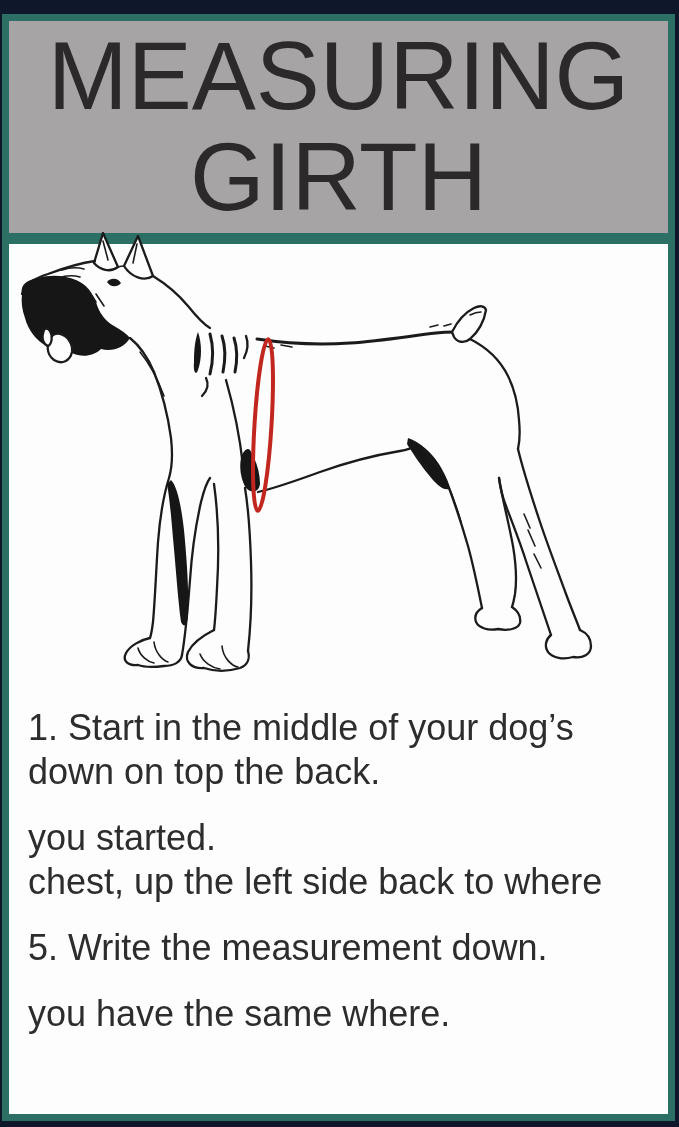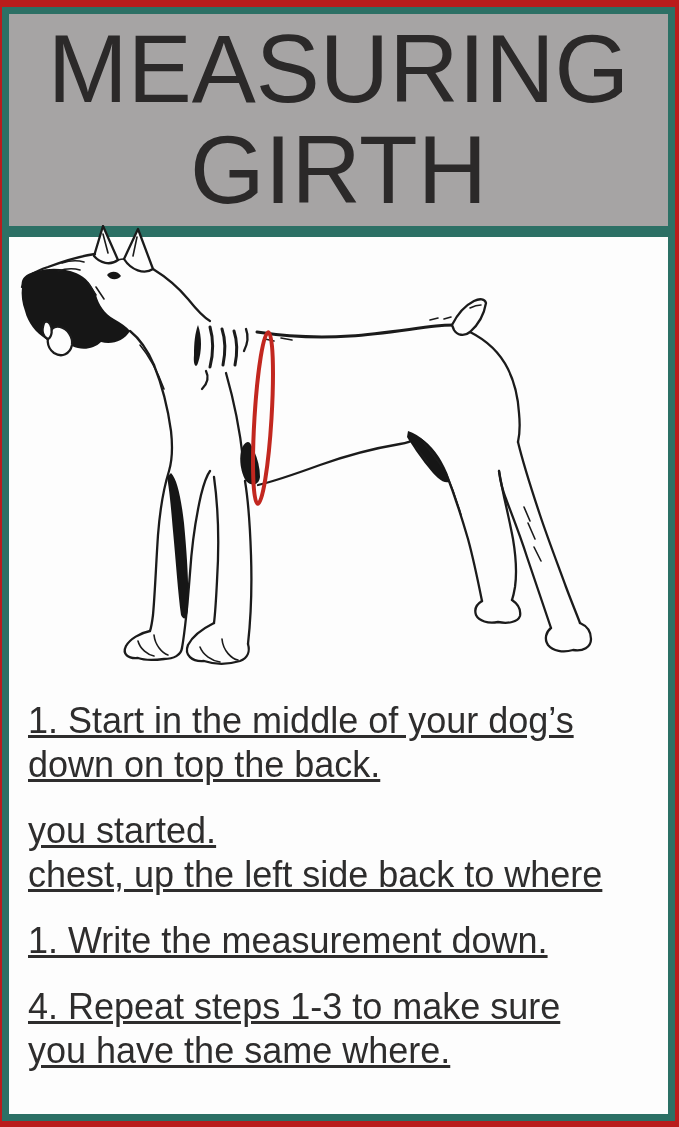--- a/index.html
+++ b/index.html
@@ -1,29 +1,29 @@
 <!DOCTYPE html>
 <html><head>
 <meta charset="utf-8">
 <style>
   html,body{margin:0;padding:0;background:#ffffff;}
   body{width:679px;height:1127px;font-family:"Liberation Sans","DejaVu Sans",sans-serif;}
-  .poster{box-sizing:border-box;width:679px;height:1127px;padding:7px 4px 6px 2px;background:#b91c1c;}
+  .poster{box-sizing:border-box;width:679px;height:1127px;padding:14px 4px 6px 2px;background:#0f172a;}
   .frame{box-sizing:border-box;height:100%;border:7px solid #2c7065;background:#fdfdfd;
          display:flex;flex-direction:column;overflow:hidden;}
   .header{flex:0 0 212px;background:#a6a4a4;display:flex;flex-direction:column;
           align-items:center;justify-content:center;}
   .title-line{font-size:96px;line-height:1.05em;font-weight:400;color:#2b2929;
               letter-spacing:0px;text-align:center;white-space:nowrap;}
   .divider{flex:0 0 11px;background:#2c7065;}
   .content{flex:1 1 auto;position:relative;background:#fdfdfd;}
   .dog-svg{display:block;margin-top:-12px;width:665px;height:474px;}
   .steps{padding:0 12px 0 19px;font-size:36px;line-height:44px;color:#2e2d2d;}
   .step{margin:0 0 22px 0;}
-  .step-line{white-space:nowrap;text-decoration:underline;}
+  .step-line{white-space:nowrap;}
   .ln{fill:none;stroke:#1b1b1b;stroke-width:2.3;stroke-linecap:round;stroke-linejoin:round;}
   .ln-thin{fill:none;stroke:#1b1b1b;stroke-width:1.6;stroke-linecap:round;}
   .ln-heavy{fill:none;stroke:#1b1b1b;stroke-width:3;stroke-linecap:round;}
   .dark{fill:#161616;stroke:none;}
   .whitefill{fill:#fdfdfd;stroke:#1b1b1b;stroke-width:2.3;stroke-linejoin:round;}
 </style>
 </head>
 <body>
 
 <div class="poster">
@@ -147,23 +147,22 @@
       <div class="steps">
         <div class="step">
           <div class="step-line">1. Start in the middle of your dog’s</div>
           <div class="step-line">down on top the back.</div>
         </div>
         <div class="step">
           <div class="step-line">you started.</div>
           <div class="step-line">chest, up the left side back to where</div>
         </div>
         <div class="step">
-          <div class="step-line">1. Write the measurement down.</div>
+          <div class="step-line">5. Write the measurement down.</div>
         </div>
         <div class="step">
-          <div class="step-line">4. Repeat steps 1-3 to make sure</div>
           <div class="step-line">you have the same where.</div>
         </div>
       </div>
 
     </div>
   </div>
 </div>
 
 </body></html>

